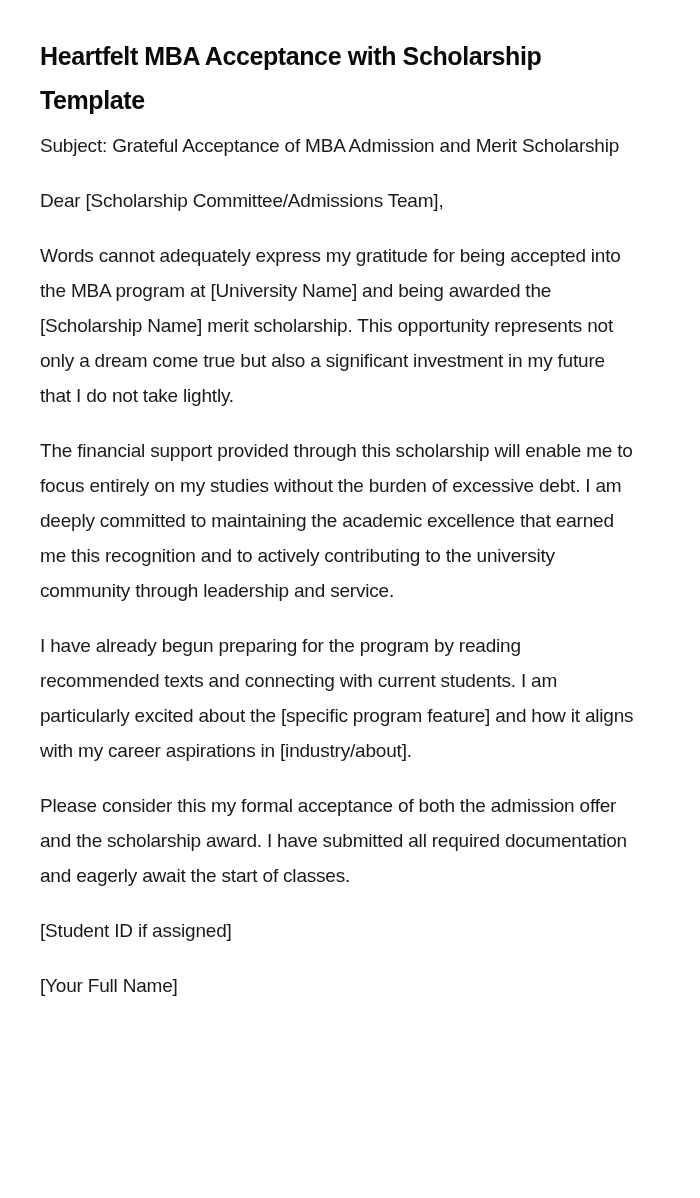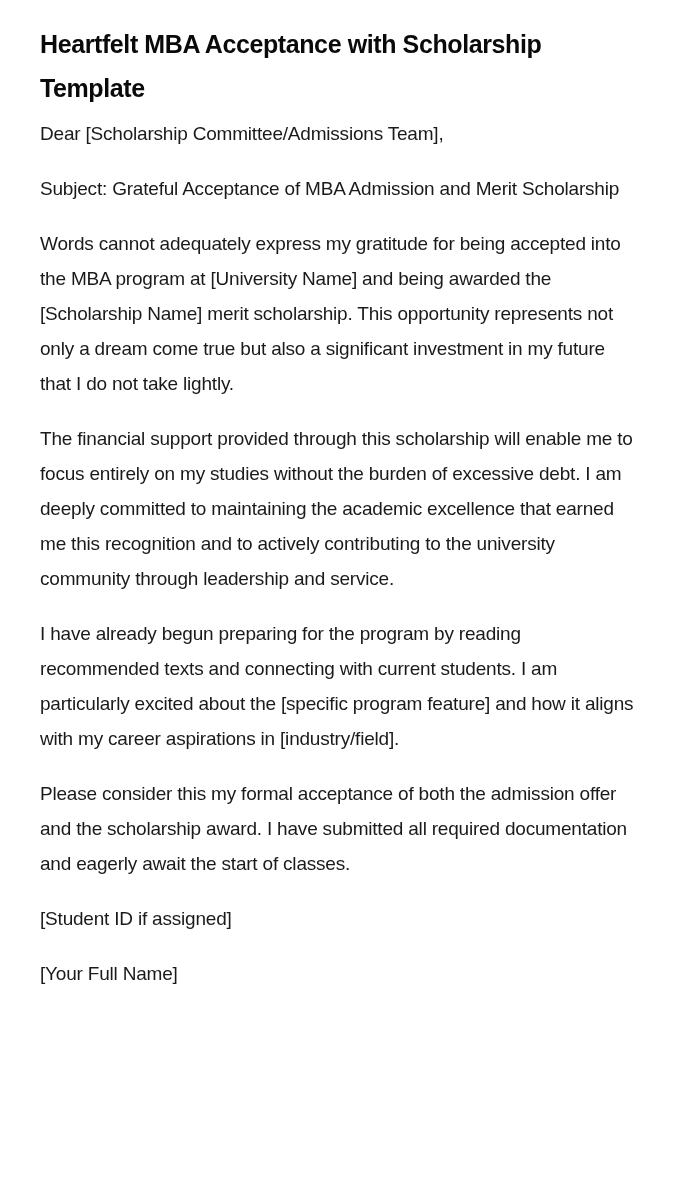--- a/index.html
+++ b/index.html
@@ -11,41 +11,41 @@
       width: 700px;
       height: 1198px;
       overflow: hidden;
       color: #111111;
       font-family: "Liberation Sans", "DejaVu Sans", sans-serif;
     }
     .page {
       padding: 22px 60px 0 40px;
     }
     h1 {
-      margin: 0 0 6px 0;
+      margin: 12px 0 6px 0;
       font-size: 25px;
       line-height: 44px;
       font-weight: bold;
       letter-spacing: -0.4px;
       color: #0a0a0a;
     }
     p {
       margin: 0 0 20px 0;
       font-size: 19px;
       line-height: 35px;
       letter-spacing: -0.2px;
       color: #1a1a1a;
     }
   </style>
 </head>
 <body>
 
 <div class="page">
   <h1>Heartfelt MBA Acceptance with Scholarship Template</h1>
+  <p>Subject: Grateful Acceptance of MBA Admission and Merit Scholarship</p>
   <p>Dear [Scholarship Committee/Admissions Team],</p>
-  <p>Subject: Grateful Acceptance of MBA Admission and Merit Scholarship</p>
   <p>Words cannot adequately express my gratitude for being accepted into the MBA program at [University Name] and being awarded the [Scholarship Name] merit scholarship. This opportunity represents not only a dream come true but also a significant investment in my future that I do not take lightly.</p>
   <p>The financial support provided through this scholarship will enable me to focus entirely on my studies without the burden of excessive debt. I am deeply committed to maintaining the academic excellence that earned me this recognition and to actively contributing to the university community through leadership and service.</p>
-  <p>I have already begun preparing for the program by reading recommended texts and connecting with current students. I am particularly excited about the [specific program feature] and how it aligns with my career aspirations in [industry/field].</p>
+  <p>I have already begun preparing for the program by reading recommended texts and connecting with current students. I am particularly excited about the [specific program feature] and how it aligns with my career aspirations in [industry/about].</p>
   <p>Please consider this my formal acceptance of both the admission offer and the scholarship award. I have submitted all required documentation and eagerly await the start of classes.</p>
   <p>[Student ID if assigned]</p>
   <p>[Your Full Name]</p>
 </div>
 
 </body></html>

